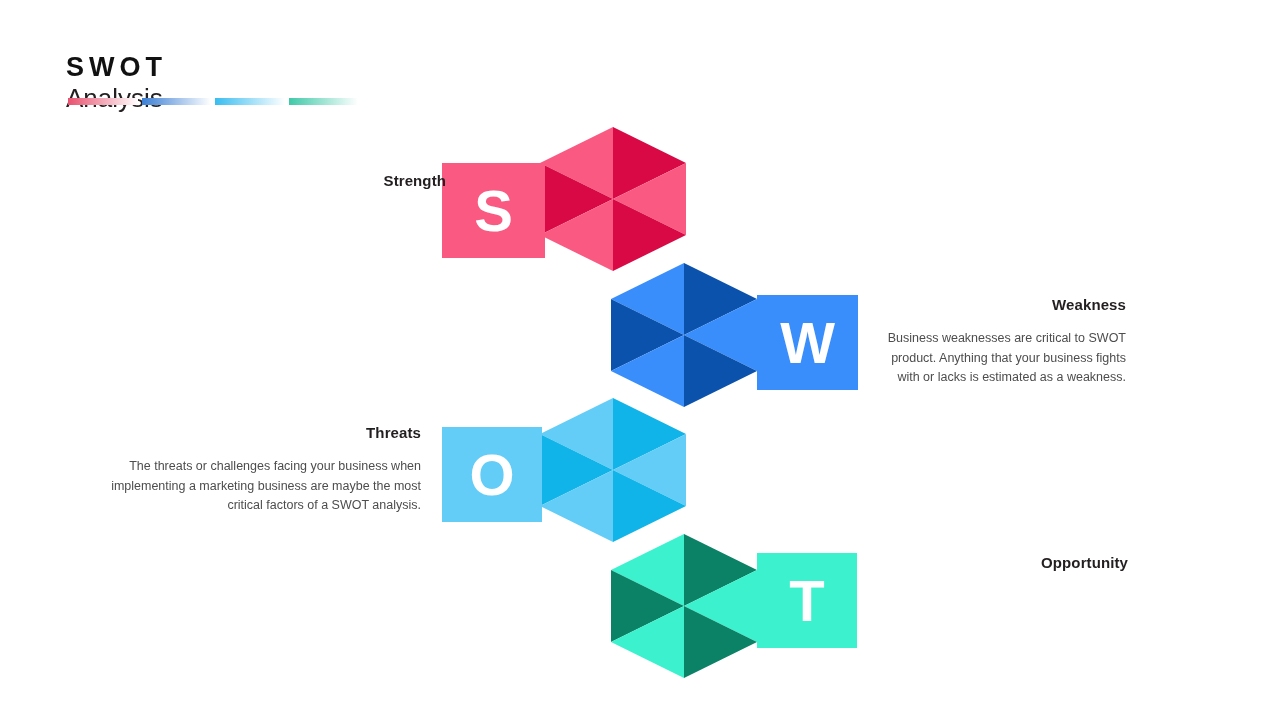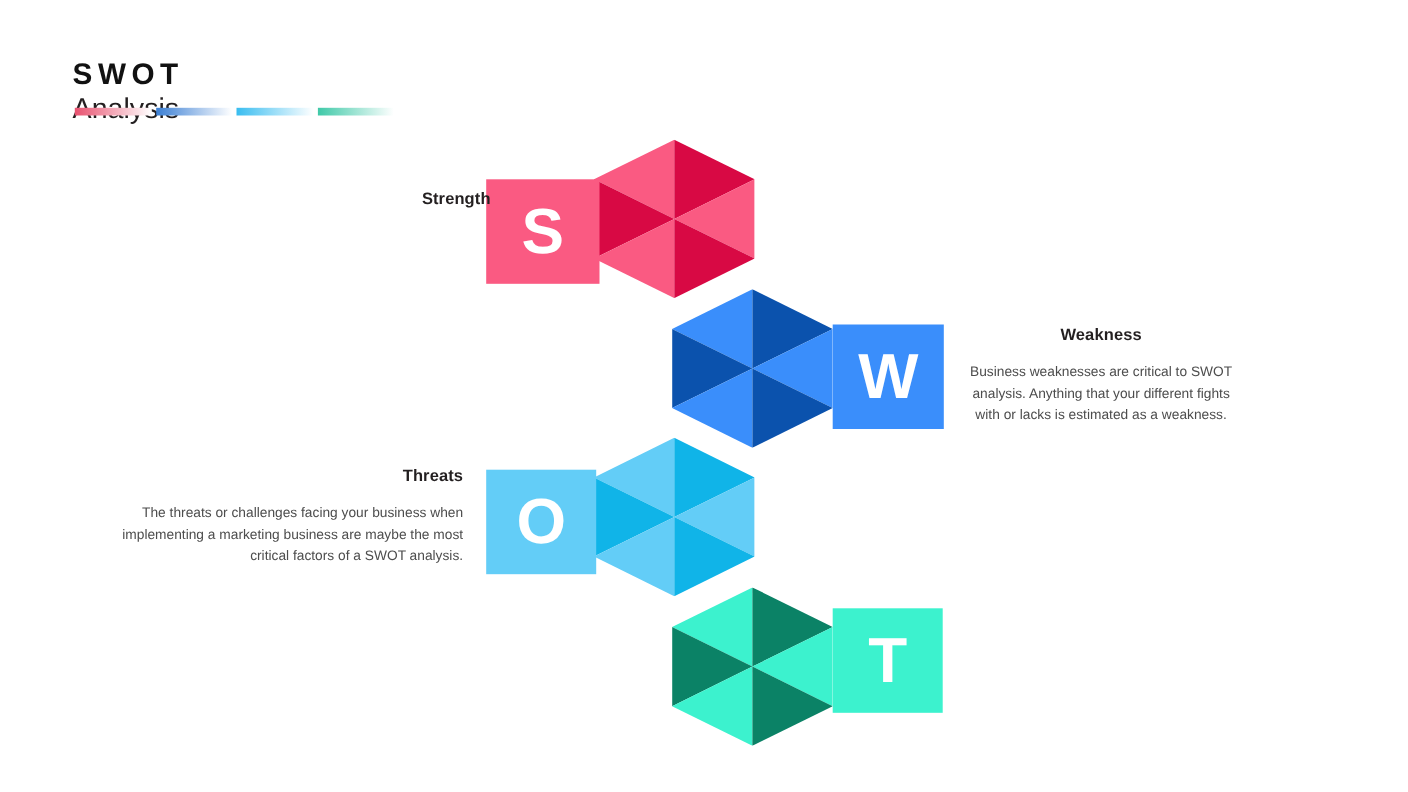--- a/index.html
+++ b/index.html
@@ -77,21 +77,21 @@
     color: #ffffff;
     font-weight: bold;
     font-size: 58px;
     font-family: "Liberation Sans", sans-serif;
     line-height: 1;
   }
 
   
   .text-block { position: absolute; width: 250px; }
   .text-block.right-align { text-align: right; }
-  .text-block.left-align  { text-align: center; }
+  .text-block.left-align  { text-align: right; }
   .tb-title {
     font-size: 15px;
     font-weight: bold;
     color: #231f20;
     margin: 0 0 16px 0;
     letter-spacing: 0.1px;
   }
   .tb-body {
     font-size: 12.5px;
     line-height: 19.5px;
@@ -171,22 +171,23 @@
   <div class="letter-box" id="box-opportunity" style="left: 757px; top: 553px; width: 100px; height: 95px; background: rgb(60, 242, 206);">T</div>
 
 </div>
 
 <div class="text-block right-align" style="left:171px; top:172px; width:250px;margin-left:25px;">
   <p class="tb-title">Strength</p>
 </div>
 
 <div class="text-block left-align" style="left:876px; top:296px; width:250px;">
   <p class="tb-title">Weakness</p>
-  <p class="tb-body">Business weaknesses are critical to SWOT analysis. Anything that your different fights with or lacks is estimated as a weakness.</p>
+  <p class="tb-body">Business weaknesses are critical to SWOT product. Anything that your business fights with or lacks is estimated as a weakness.</p>
 </div>
 
 <div class="text-block right-align" style="left:111px; top:424px; width:310px;">
   <p class="tb-title">Threats</p>
   <p class="tb-body">The threats or challenges facing your business when implementing a marketing business are maybe the most critical factors of a SWOT analysis.</p>
 </div>
 
 <div class="text-block left-align" style="left:876px; top:554px; width:252px;">
+  <p class="tb-title">Opportunity</p>
 </div>
 
 </body></html>

